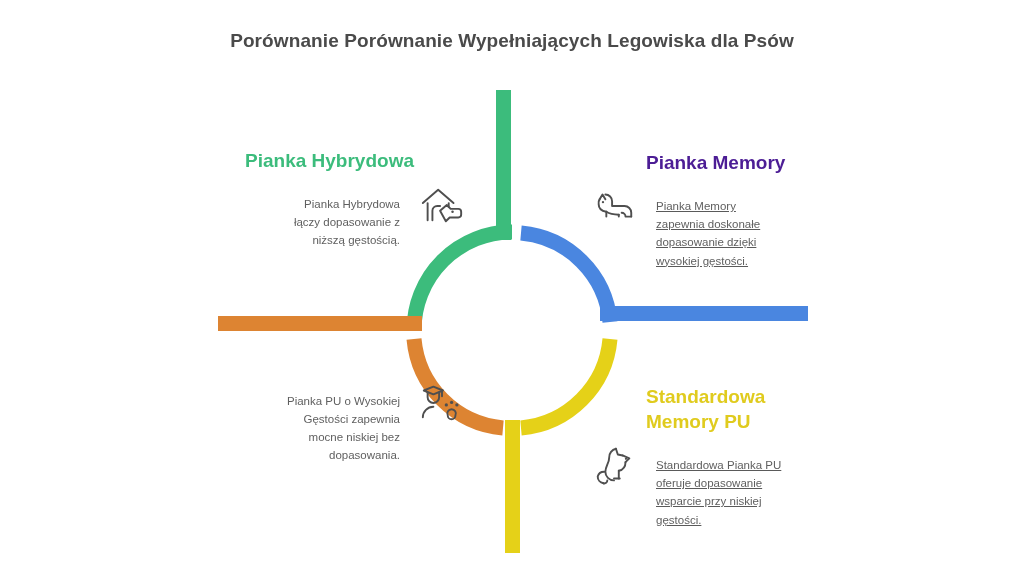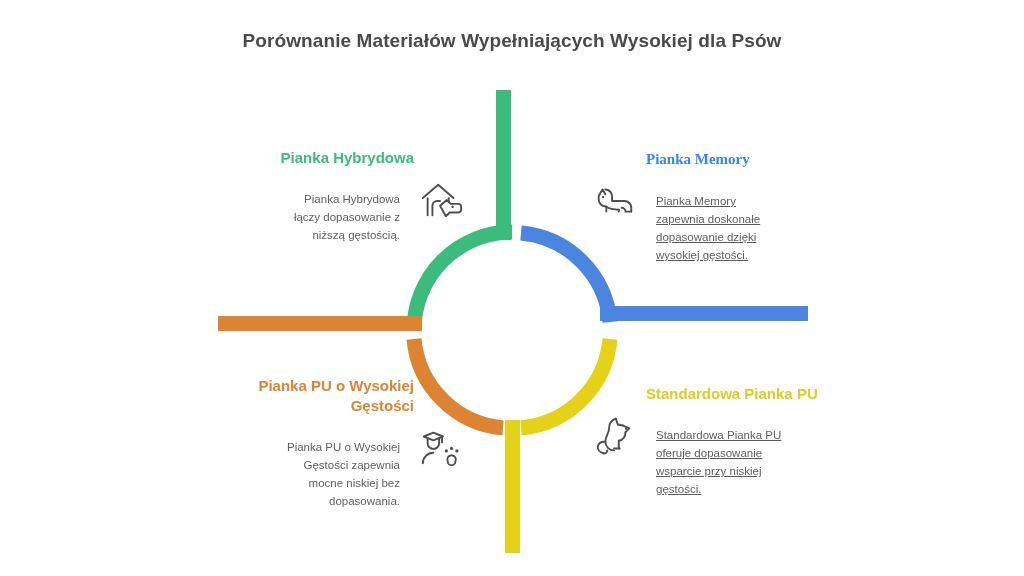--- a/index.html
+++ b/index.html
@@ -36,21 +36,21 @@
     height: 576px;
     pointer-events: none;
   }
 
   .quad {
     position: absolute;
     width: 232px;
   }
 
   .quad-head {
-    font-size: 15px;
+    font-size: 19px;
     font-weight: bold;
     line-height: 1.32;
     margin: 0 0 6px 0;
   }
 
   .quad-body {
     font-size: 11.5px;
     line-height: 1.58;
     color: #5f5f5f;
     margin: 16px;
@@ -74,38 +74,38 @@
 
   .txt-right { text-align: right; }
   .txt-left  { text-align: left; text-decoration: underline; }
 
   
   #q-tl { left: 236px; top: 148px; }
   #q-tl .quad-head { color: #3cbc7c; }
   #q-tl .body-wrap { width: 150px; }
 
   #q-tr { left: 588px; top: 150px; }
-  #q-tr .quad-head { color: #3b82f6; font-family: Liberation Serif, serif; }
+  #q-tr .quad-head { color: #4c1d95; }
   #q-tr .body-wrap { width: 158px; }
 
   #q-bl { left: 236px; top: 376px; }
   #q-bl .quad-head { color: #dd8432; }
   #q-bl .body-wrap { width: 150px; }
 
   #q-br { left: 588px; top: 384px; }
   #q-br .quad-head { color: #e0cb1e; }
   #q-br .body-wrap { width: 160px; }
 
   .head-tl, .head-bl { text-align: right; padding-right: 54px; }
   .head-tr, .head-br { text-align: left; padding-left: 58px; }
 </style>
 </head>
 <body>
 
-<div id="title">Porównanie Materiałów Wypełniających Wysokiej dla Psów</div>
+<div id="title">Porównanie Porównanie Wypełniających Legowiska dla Psów</div>
 
 <svg id="hub" viewBox="0 0 1024 576">
 
   <path d="M 512 232 A 98 98 0 0 0 414 330" fill="none" stroke="#3cbc7c" stroke-width="15"></path>
   <line x1="503.5" y1="90" x2="503.5" y2="240" stroke="#3cbc7c" stroke-width="15" stroke-linecap="butt"></line>
 
   <path d="M 521 233 A 98 98 0 0 1 610 322" fill="none" stroke="#4a86e0" stroke-width="15"></path>
   <line x1="600" y1="313.5" x2="808" y2="313.5" stroke="#4a86e0" stroke-width="15" stroke-linecap="butt"></line>
 
   <path d="M 610 339 A 98 98 0 0 1 521 428" fill="none" stroke="#e5d118" stroke-width="15"></path>
@@ -149,42 +149,41 @@
         <circle cx="12.5" cy="19" r="1.2" fill="#4f4f4f" stroke="none"></circle>
       </svg>
     </div>
     <div class="body-wrap txt-left">
       <div class="quad-body">Pianka Memory zapewnia doskonałe dopasowanie dzięki wysokiej gęstości.</div>
     </div>
   </div>
 </div>
 
 <div class="quad" id="q-bl">
-  <div class="quad-head head-bl">Pianka PU o Wysokiej Gęstości</div>
   <div class="row rev">
     <div class="icon-box">
       <svg width="46" height="46" viewBox="0 0 48 48" fill="none" stroke="#4f4f4f" stroke-width="2" stroke-linecap="round" stroke-linejoin="round">
         <path d="M5 12 L15 8 L25 12 L15 16 Z"></path>
         <path d="M9 14 v5 a6 6 0 0 0 12 0 v-5"></path>
         <path d="M24 12 v6"></path>
         <path d="M4 40 a11 11 0 0 1 11 -11"></path>
         <path d="M30 38 a4.5 4.5 0 0 1 4 -6.5 a4.5 4.5 0 0 1 4 6.5 a3 3 0 0 1 -8 0 z"></path>
         <circle cx="28.5" cy="27" r="1.7" fill="#4f4f4f" stroke="none"></circle>
         <circle cx="34" cy="24.5" r="1.7" fill="#4f4f4f" stroke="none"></circle>
         <circle cx="39.5" cy="27" r="1.7" fill="#4f4f4f" stroke="none"></circle>
       </svg>
     </div>
     <div class="body-wrap txt-right">
       <div class="quad-body">Pianka PU o Wysokiej Gęstości zapewnia mocne niskiej bez dopasowania.</div>
     </div>
   </div>
 </div>
 
 <div class="quad" id="q-br">
-  <div class="quad-head head-br">Standardowa Pianka PU</div>
+  <div class="quad-head head-br">Standardowa Memory PU</div>
   <div class="row">
     <div class="icon-box">
       <svg width="46" height="46" viewBox="0 0 48 48" fill="none" stroke="#4f4f4f" stroke-width="2" stroke-linecap="round" stroke-linejoin="round">
         <path d="M26 6 l2 6 l5 1"></path>
         <path d="M33 13 l7 3 l-4 4"></path>
         <path d="M26 6 a9 9 0 0 0 -7 9 c0 6 -4 9 -4 15 a9 9 0 0 0 9 9"></path>
         <path d="M36 20 c0 5 -3 8 -7 9"></path>
         <path d="M29 29 v8"></path>
         <path d="M24 37 h6"></path>
         <path d="M14 30 a7 7 0 0 0 -7 5 a7 7 0 0 0 6 7"></path>

